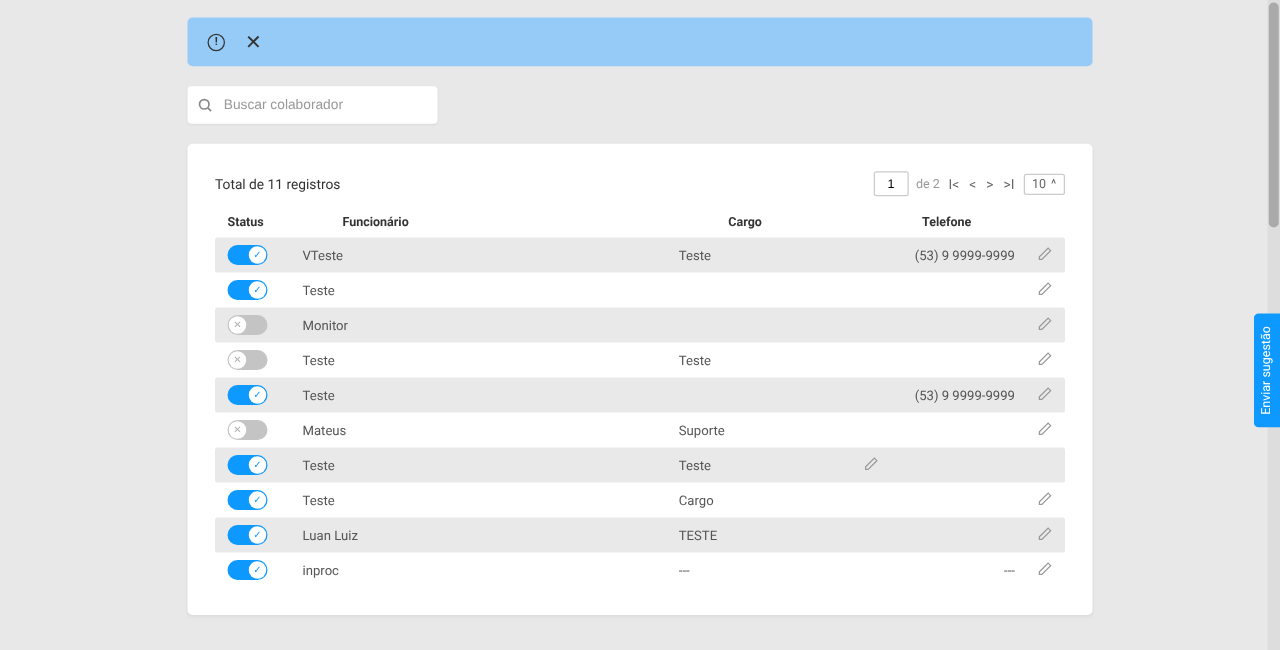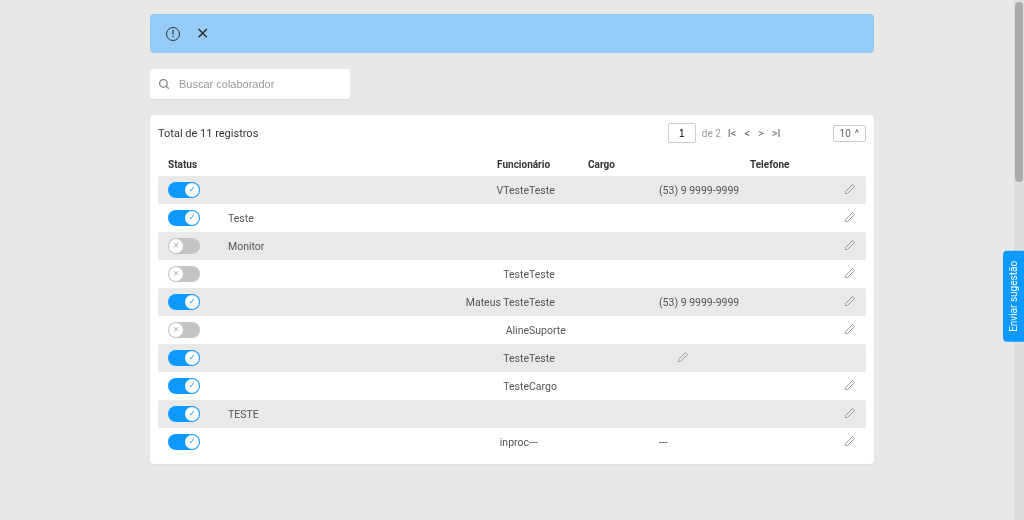--- a/index.html
+++ b/index.html
@@ -65,21 +65,21 @@
   border: none;
   outline: none;
   font-size: 11px;
   flex: 1;
   color: #333;
 }
 .search-input::placeholder { color: #999; }
 .panel {
   background: #fff;
   border-radius: 4px;
-  padding: 8px;
+  padding: 22px;
   box-shadow: 0 1px 3px rgba(0,0,0,0.05);
 }
 .panel-header {
   display: flex;
   align-items: center;
   justify-content: space-between;
   margin-bottom: 10px;
 }
 .total-label {
   font-size: 11px;
@@ -110,34 +110,33 @@
 }
 .page-size {
   border: 1px solid #ccc;
   border-radius: 2px;
   padding: 2px 6px;
   font-size: 10px;
   display: flex;
   align-items: center;
   gap: 4px;
   cursor: pointer;
-  margin-left: 45px;
 }
 .table-head {
   display: flex;
   padding: 6px 10px;
   font-size: 10px;
   font-weight: 700;
   color: #333;
   gap: 38px;
 }
 .col-status { width: 60px; }
-.col-func { width: 301px; text-align: right; }
+.col-func { width: 301px; }
 .col-cargo { width: 130px; }
-.col-tel { flex: 1; }
+.col-tel { flex: 1; text-align: right; }
 .col-act { width: 30px; text-align: right; }
 .row {
   display: flex;
   align-items: center;
   padding: 6px 10px;
   font-size: 10.5px;
   color: #555;
   border-radius: 2px;
 }
 .row.shade { background: #e9e9e9; }
@@ -318,36 +317,35 @@
               </svg></span></div>
         </div>
         <div class="row shade">
           <div class="col-status">
             <div class="toggle on">
               <div class="toggle-knob">
                 <span class="toggle-check">✓</span>
               </div>
             </div>
           </div>
-          <div class="col-func">Mateus Teste</div>
           <div class="col-cargo">Teste</div>
           <div class="col-tel">(53) 9 9999-9999</div>
           <div class="col-act"><span class="edit-icon"><svg width="12" height="12" viewBox="0 0 24 24" fill="none" stroke="#999" stroke-width="2">
                 <path d="M17 3l4 4L7 21H3v-4L17 3z"></path>
               </svg></span></div>
         </div>
         <div class="row">
           <div class="col-status">
             <div class="toggle off">
               <div class="toggle-knob">
                 <span class="toggle-x">✕</span>
               </div>
             </div>
           </div>
-          <div class="col-func">Aline</div>
+          <div class="col-func">Mateus</div>
           <div class="col-cargo">Suporte</div>
           <div class="col-tel"></div>
           <div class="col-act"><span class="edit-icon"><svg width="12" height="12" viewBox="0 0 24 24" fill="none" stroke="#999" stroke-width="2">
                 <path d="M17 3l4 4L7 21H3v-4L17 3z"></path>
               </svg></span></div>
         </div>
         <div class="row shade">
           <div class="col-status">
             <div class="toggle on">
               <div class="toggle-knob">
@@ -377,20 +375,21 @@
               </svg></span></div>
         </div>
         <div class="row shade">
           <div class="col-status">
             <div class="toggle on">
               <div class="toggle-knob">
                 <span class="toggle-check">✓</span>
               </div>
             </div>
           </div>
+          <div class="col-func">Luan Luiz</div>
           <div class="col-cargo">TESTE</div>
           <div class="col-tel"></div>
           <div class="col-act"><span class="edit-icon"><svg width="12" height="12" viewBox="0 0 24 24" fill="none" stroke="#999" stroke-width="2">
                 <path d="M17 3l4 4L7 21H3v-4L17 3z"></path>
               </svg></span></div>
         </div>
         <div class="row">
           <div class="col-status">
             <div class="toggle on">
               <div class="toggle-knob">

